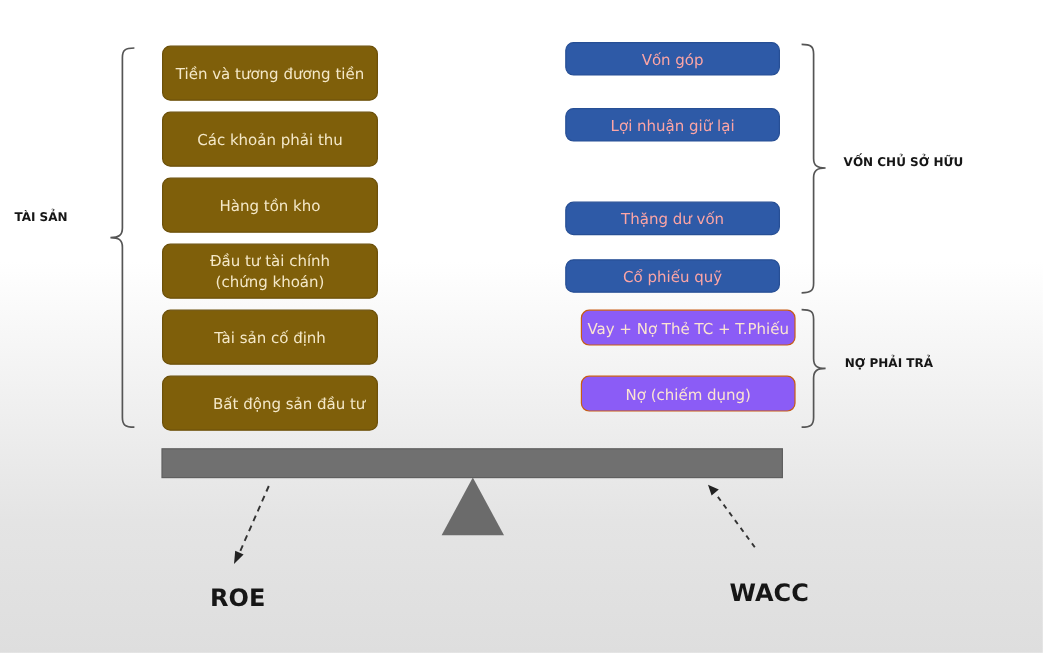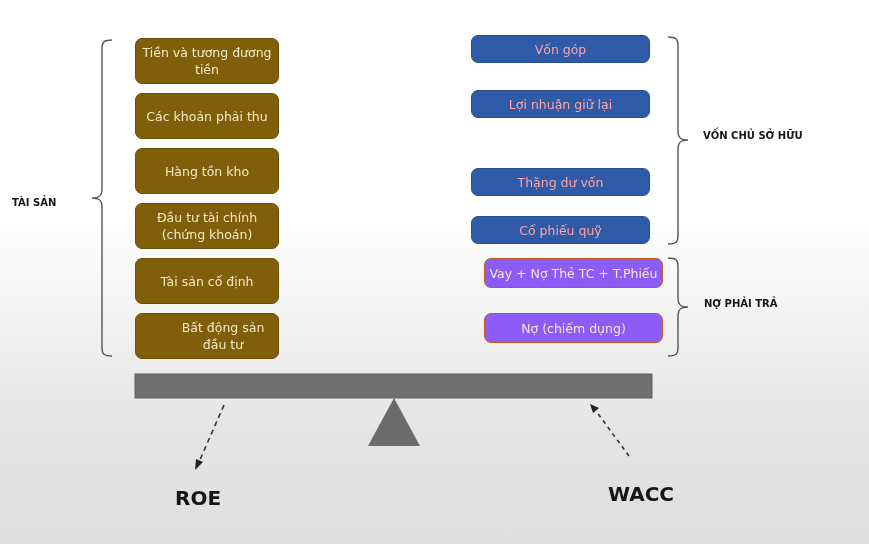--- a/index.html
+++ b/index.html
@@ -6,21 +6,21 @@
   body {
     width: 869px; height: 544px; overflow: hidden; position: relative;
     background: linear-gradient(180deg, #ffffff 0%, #ffffff 40%, #f1f1f1 60%, #e4e4e4 80%, #dedede 100%);
     font-family: "DejaVu Sans", "Liberation Sans", sans-serif;
   }
   .box {
     position: absolute; display: flex; align-items: center; justify-content: center;
     text-align: center; color: #f3ead2; font-size: 12.5px; line-height: 17px;
     border-radius: 7px; box-sizing: border-box;
   }
-  .box.asset { background: #7f5f0a; border: 1px solid #6c500a; color: #f4e8c8; width: 144px; height: 46px; left: 135px; }
+  .box.asset { background: #7f5f0a; border: 1px solid #6c500a; color: #f4e8c8; width: 180px; height: 46px; left: 135px; }
   .box.equity { background: #2e5aa7; border: 1px solid #274f95; color: #fca5a5; width: 179px; height: 28px; left: 471px; }
   .box.liab { background: #8b5cf6; border: 1px solid #c75c15; color: #fbe4d2; width: 179px; height: 30px; left: 471px; margin-left: 13px; }
   .label {
     position: absolute; font-weight: bold; color: #161616; white-space: nowrap;
   }
   .label.side { font-size: 10px; }
   .label.metric { font-size: 20px; text-align: center; }
   svg.overlay { position: absolute; left: 0; top: 0; }
 </style>
 </head>
@@ -54,18 +54,18 @@
 <div class="box asset" style="top:313px;padding-left:32px;">Bất động sản đầu tư</div>
 
 <div class="box equity" style="top:35px;">Vốn góp</div>
 <div class="box equity" style="top:90px;">Lợi nhuận giữ lại</div>
 <div class="box equity" style="top:134px;margin-top:34px;">Thặng dư vốn</div>
 <div class="box equity" style="top:216px;">Cổ phiếu quỹ</div>
 
 <div class="box liab" style="top:258px;">Vay + Nợ Thẻ TC + T.Phiếu</div>
 <div class="box liab" style="top:313px;">Nợ (chiếm dụng)</div>
 
-<div class="label side" style="left:12px; top:197px;">TÀI SẢN</div>
+<div class="label side" style="left:12px; top:176px;">TÀI SẢN</div>
 <div class="label side" style="left:703px; top:130px;">VỐN CHỦ SỞ HỮU</div>
 <div class="label side" style="left:704px; top:298px;">NỢ PHẢI TRẢ</div>
 
 <div class="label metric" style="left:175px; top:486px;">ROE</div>
 <div class="label metric" style="left:608px; top:482px;">WACC</div>
 
 </body></html>

